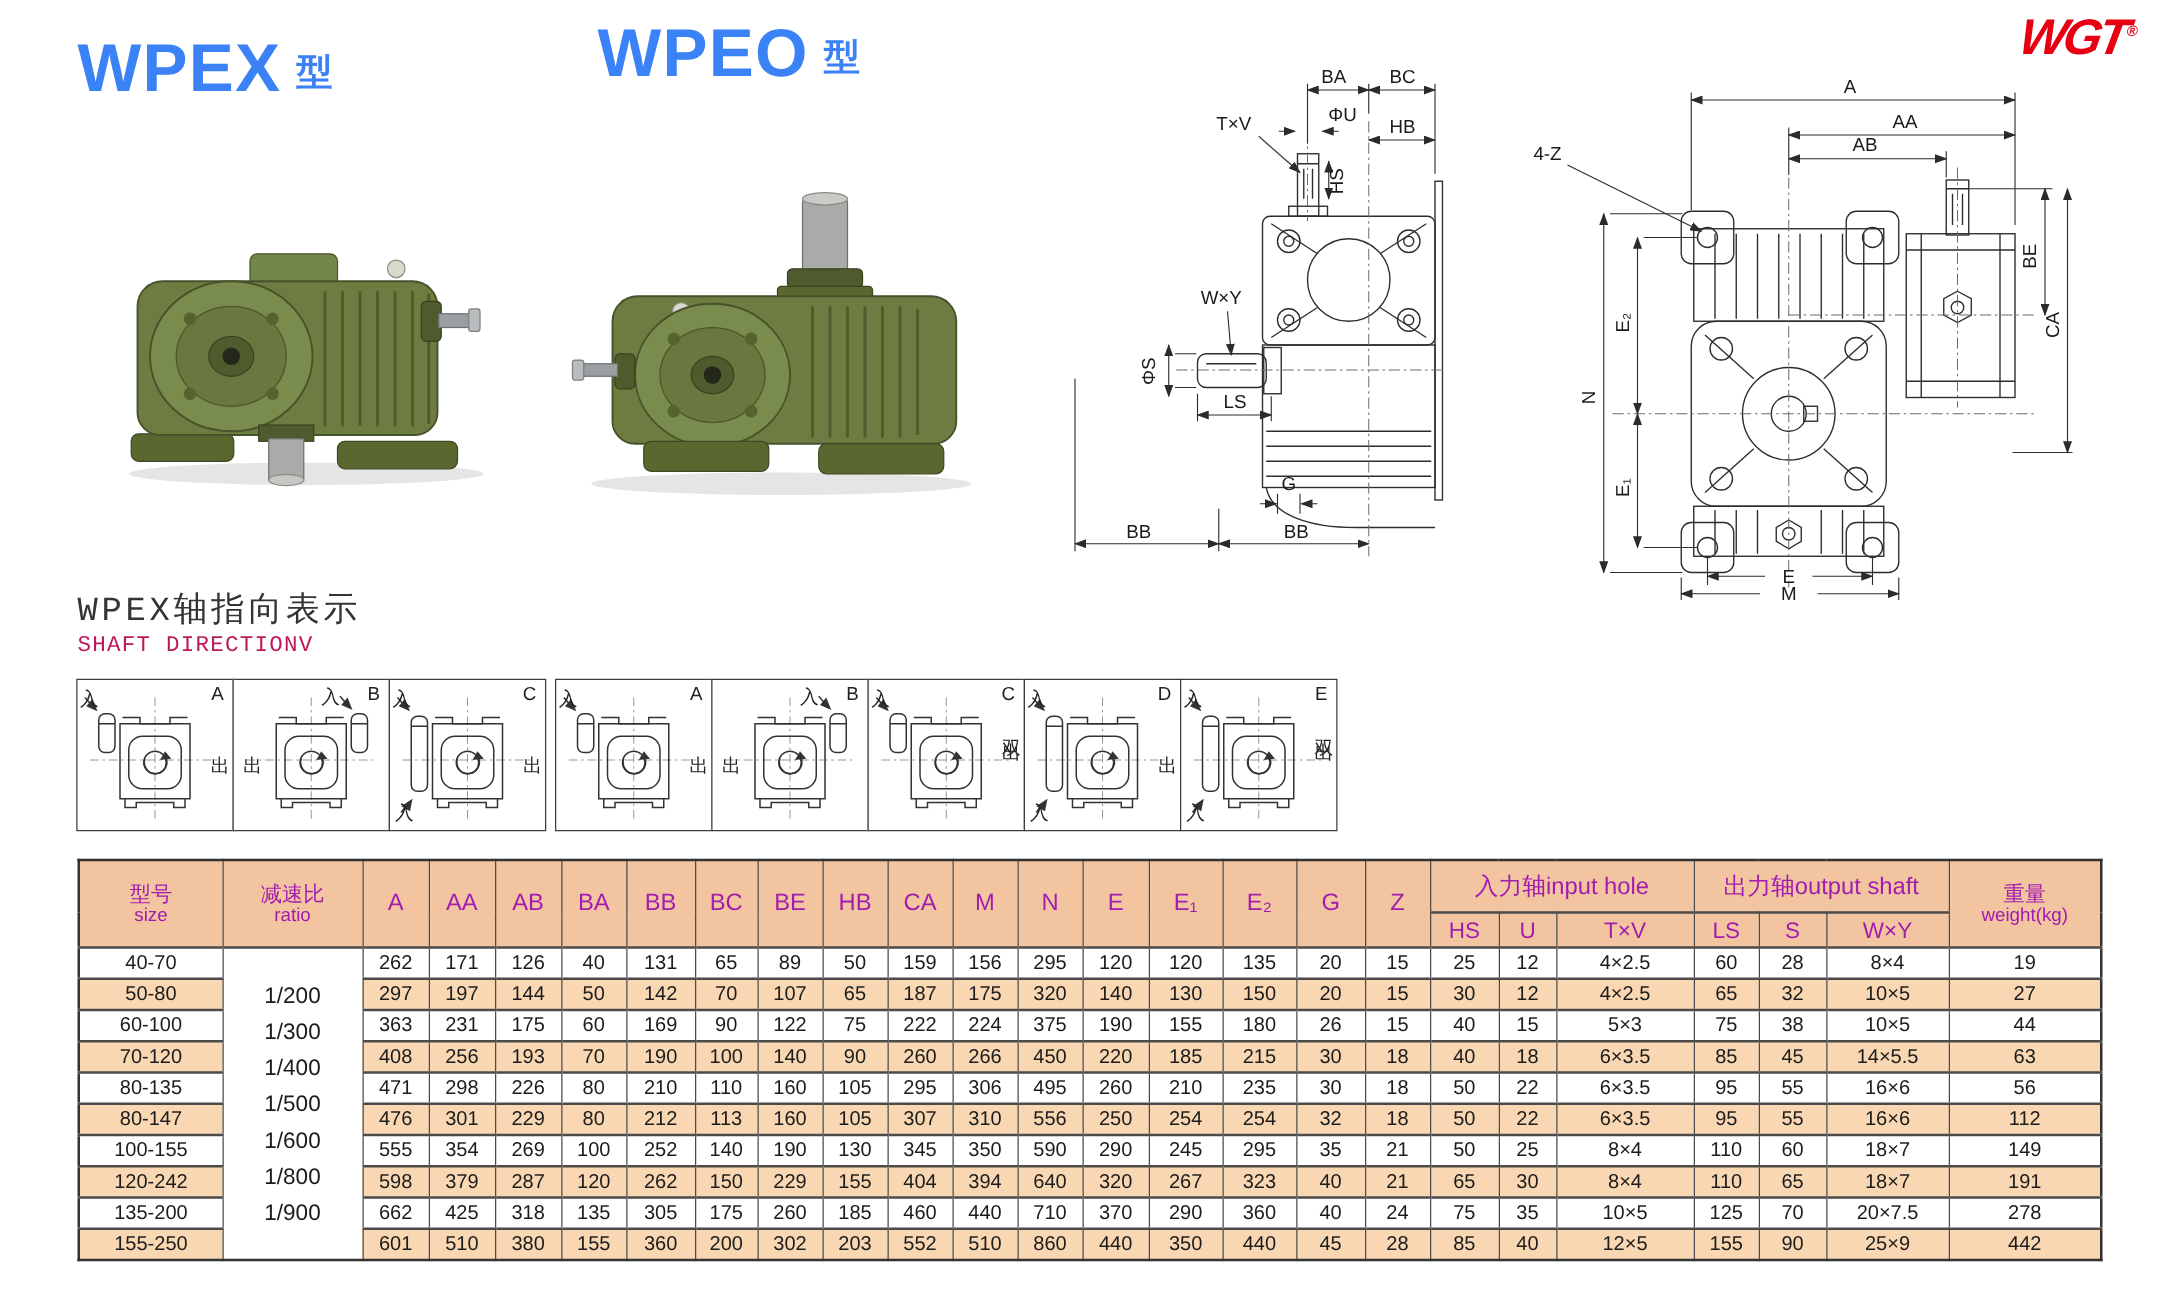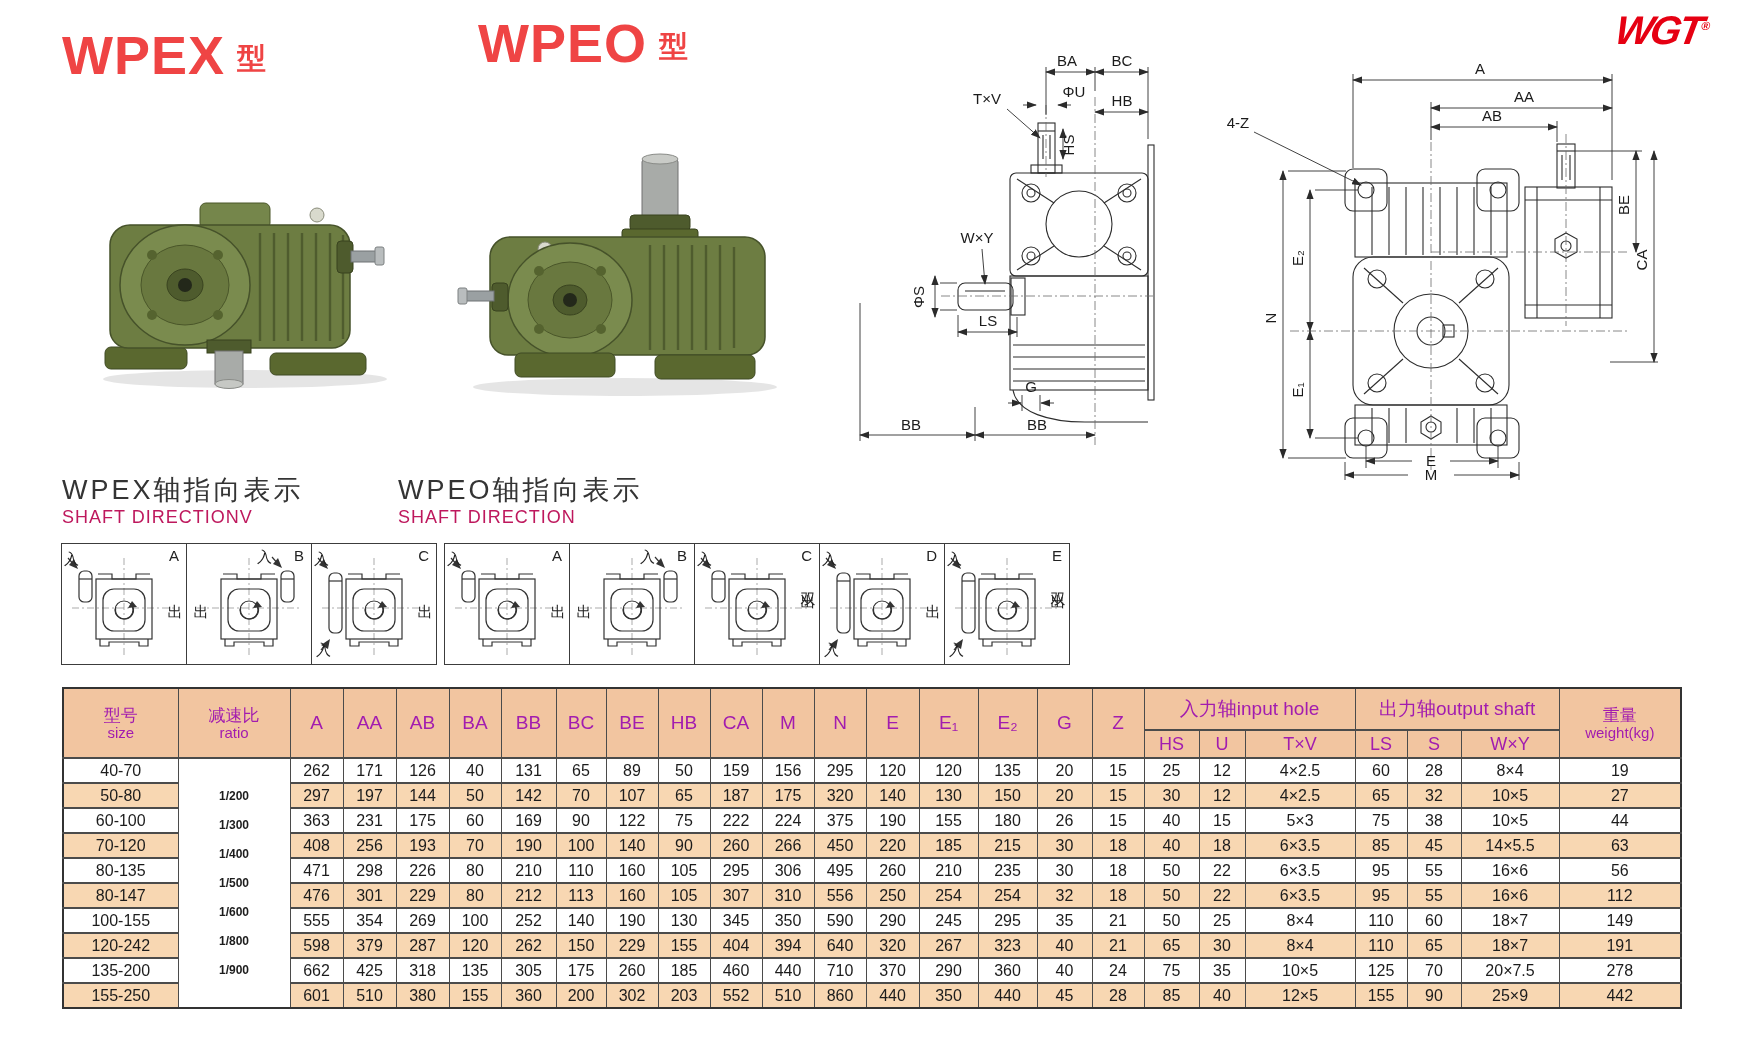--- a/index.html
+++ b/index.html
@@ -1,21 +1,21 @@
 <!DOCTYPE html>
 <html><head>
 <meta charset="utf-8">
 <style>
   html,body{margin:0;padding:0;background:#fff;}
   .page{position:relative;width:1745px;height:1043px;background:#ffffff;
         font-family:"Liberation Sans",sans-serif;color:#1a1a1a;overflow:hidden;}
   .abs{position:absolute;}
 
   
-  .model-title{font-weight:bold;font-size:54px;color:#ef4444;letter-spacing:1px;white-space:nowrap;}
+  .model-title{font-weight:bold;font-size:54px;color:#3b82f6;letter-spacing:1px;white-space:nowrap;}
   .model-suffix{font-size:29px;font-weight:bold;margin-left:12px;vertical-align:6px;}
 
   
   .logo{font-style:italic;font-weight:bold;font-size:40px;color:#e60012;
         letter-spacing:-3px;transform:skewX(-10deg);white-space:nowrap;}
   .logo sup{font-size:12px;letter-spacing:0;}
 
   
   .dir-title-cn{font-size:27px;color:#343434;letter-spacing:3px;line-height:32px;}
   .dir-title-en{font-size:18px;color:#be185d;letter-spacing:1px;line-height:22px;}
@@ -45,21 +45,21 @@
   .spec th{background:#f2c5a0;border:1px solid #4b4b4b;border-bottom-width:2px;
            font-weight:normal;color:#a21caf;padding:0;}
   .spec thead tr:first-child th{height:40px;font-size:19px;}
   .spec thead tr:last-child th{height:26px;font-size:18px;}
   .spec th .cn{font-size:17px;line-height:19px;}
   .spec th .en{font-size:15px;line-height:16px;}
   .spec th.hdr-grp{font-size:17px;margin-left:20px;}
   .spec td{border:1px solid #4b4b4b;border-top-width:2px;text-align:center;
            height:23px;padding:0;font-size:16px;color:#1c1c1c;background:#fff;}
   .spec tr.alt td{background:#f8d7b2;}
-  .spec td.ratio-cell{background:#fff;vertical-align:middle;font-size:12px;font-weight:bold;}
+  .spec td.ratio-cell{background:#fff;vertical-align:middle;font-size:18px;}
   .ratio-cell div{line-height:29px;}
 
   
   .footer{display:flex;gap:48px;font-size:22px;color:#8e8e8e;white-space:nowrap;}
 </style>
 </head>
 <body>
 
 <div class="page">
 
@@ -329,27 +329,23 @@
       <text class="dt" x="126" y="268" text-anchor="middle" transform="rotate(-90 126 268)">N</text>
       <text class="dt" x="153" y="208" text-anchor="middle" transform="rotate(-90 153 208)">E₂</text>
       <text class="dt" x="153" y="340" text-anchor="middle" transform="rotate(-90 153 340)">E₁</text>
       <text class="dt" x="479" y="155" text-anchor="middle" transform="rotate(-90 479 155)">BE</text>
       <text class="dt" x="497" y="210" text-anchor="middle" transform="rotate(-90 497 210)">CA</text>
       <text class="dt" x="281" y="416" text-anchor="middle">E</text>
       <text class="dt" x="281" y="430" text-anchor="middle">M</text>
     </g>
   </svg>
 
-  <div class="abs" style="left:62px;top:474px;">
+  <div class="abs" style="left:62px;top:474px;font-family:Liberation Mono, monospace;">
     <div class="dir-title-cn">WPEX轴指向表示</div>
     <div class="dir-title-en">SHAFT DIRECTIONV</div>
-  </div>
-  <div class="abs" style="left:398px;top:474px;">
-    <div class="dir-title-cn">WPEO轴指向表示</div>
-    <div class="dir-title-en">SHAFT DIRECTION</div>
   </div>
 
   <div class="abs strip" style="left:62px;top:543px;">
       <div class="dir-cell"><svg width="124" height="120" viewBox="0 0 124 120">
           <line x1="10" y1="64" x2="114" y2="64" class="cl"></line>
           <line x1="62" y1="14" x2="62" y2="112" class="cl"></line>
           <path d="M36,30 h14 v5 h24 v-5 h14" class="ln"></path>
           <rect x="34" y="35" width="56" height="60" class="ln"></rect>
           <rect x="41" y="45" width="42" height="42" rx="11" class="ln"></rect>
           <circle cx="62" cy="66" r="9" class="ln"></circle>

